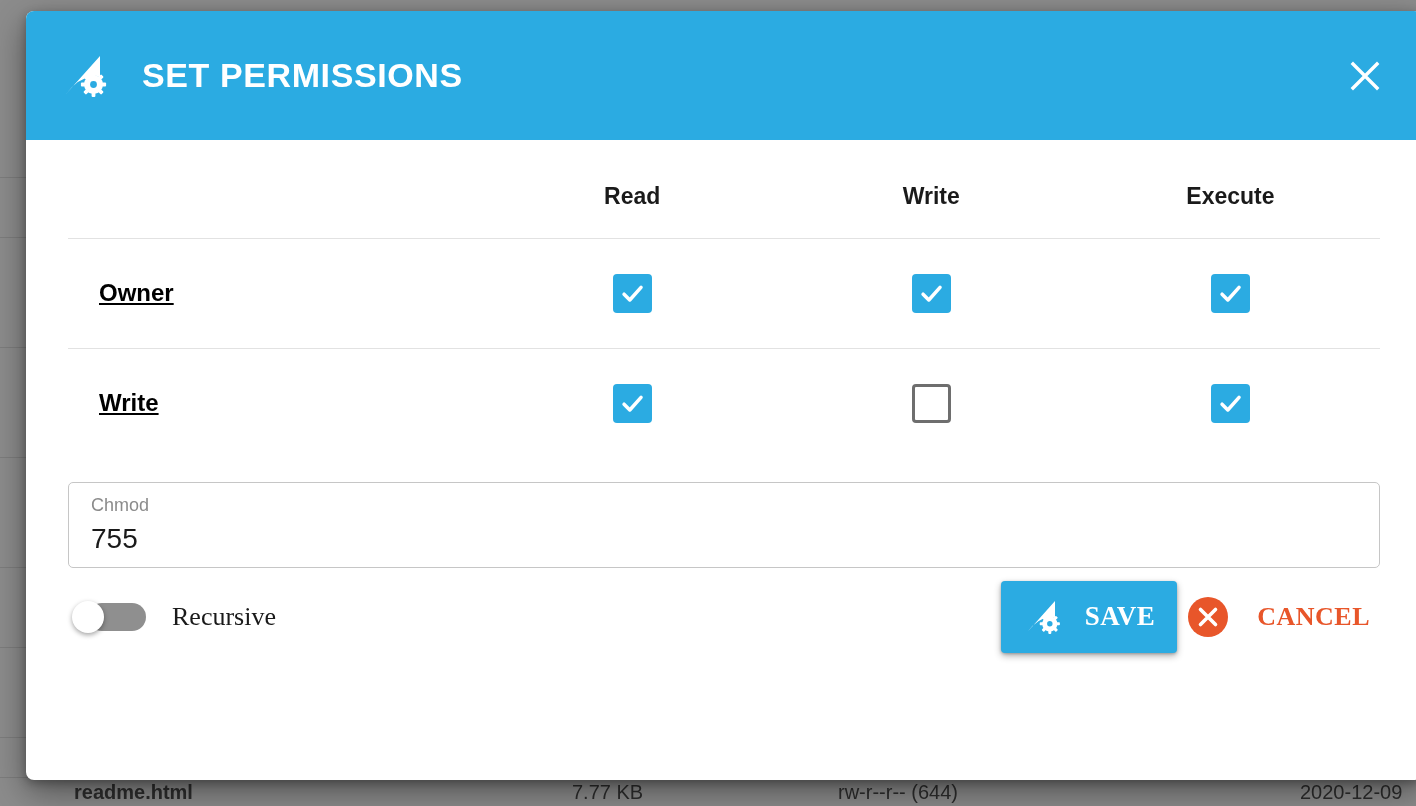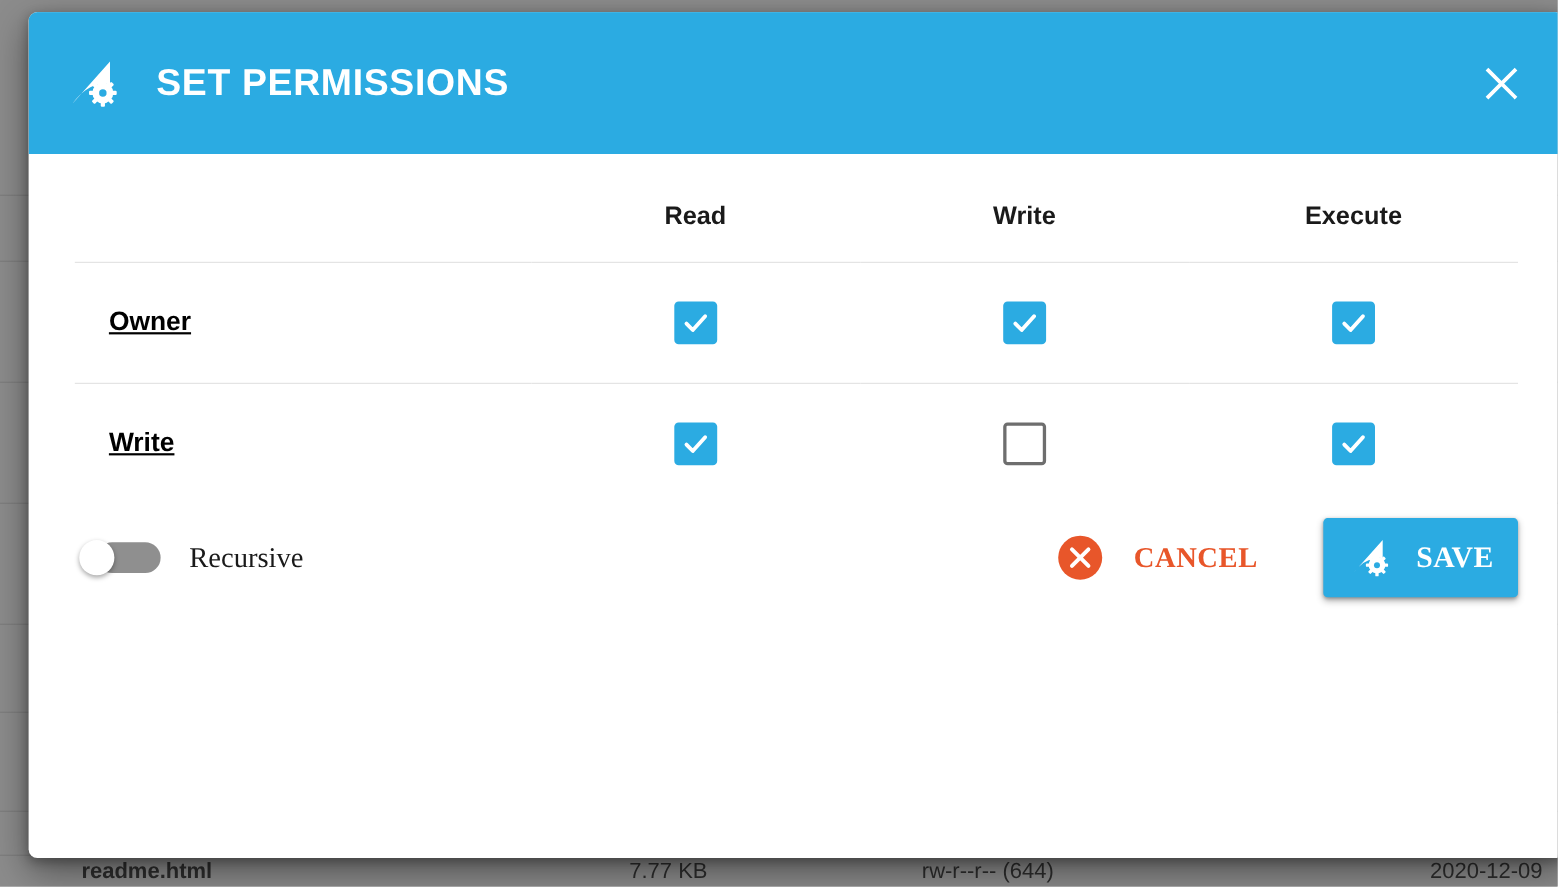--- a/index.html
+++ b/index.html
@@ -417,42 +417,36 @@
                 <path d="M4.5 12.6 L9.6 17.8 L19.6 6.6" stroke="#ffffff" stroke-width="3.1" fill="none" stroke-linecap="round" stroke-linejoin="round"></path>
               </svg>
             </span>
           </td>
         </tr>
 
 
       </tbody>
     </table>
 
+    <div id="chmod-field">
+      <span id="chmod-label">Chmod</span>
+      <span id="chmod-value" placeholder="Chmod">755</span>
+    </div>
 
     <div id="dialog-footer">
 
       <div id="recursive-group">
         <span id="recursive-toggle">
           <span class="track"></span>
           <span class="knob"></span>
         </span>
         <span id="recursive-label">Recursive</span>
       </div>
 
       <span class="footer-spacer"></span>
-
-      <button id="cancel-button">
-        <span class="cancel-icon">
-          <svg viewBox="0 0 42 42" width="42" height="42" aria-hidden="true">
-            <circle cx="21" cy="21" r="20" fill="#e8562a"></circle>
-            <path d="M13.5 13.5 L28.5 28.5 M28.5 13.5 L13.5 28.5" stroke="#ffffff" stroke-width="3.6" stroke-linecap="round"></path>
-          </svg>
-        </span>
-        <span class="cancel-label" style="color: rgb(232, 86, 42);">CANCEL</span>
-      </button>
 
       <button id="save-button" style="background: rgb(43, 171, 226);">
         <span class="save-logo">
           <svg viewBox="0 0 50 50" width="40" height="40" aria-hidden="true">
             <path d="M6 43 L40 5 L40 30 Q40 24 33 25 Q18 27 6 43 Z" fill="#ffffff"></path>
             <g transform="translate(33.5,33.5)">
               <circle cx="0" cy="0" r="9.5" fill="#ffffff"></circle>
               <g fill="#ffffff">
                 <rect x="-1.9" y="-12.6" width="3.8" height="5" rx="1"></rect>
                 <rect x="-1.9" y="7.6" width="3.8" height="5" rx="1"></rect>
@@ -463,15 +457,25 @@
                 <rect x="-12.6" y="-1.9" width="5" height="3.8" rx="1" transform="rotate(45)"></rect>
                 <rect x="7.6" y="-1.9" width="5" height="3.8" rx="1" transform="rotate(45)"></rect>
               </g>
               <circle cx="0" cy="0" r="3.4" fill="#2babe2"></circle>
             </g>
           </svg>
         </span>
         <span class="save-label">SAVE</span>
       </button>
 
+      <button id="cancel-button">
+        <span class="cancel-icon">
+          <svg viewBox="0 0 42 42" width="42" height="42" aria-hidden="true">
+            <circle cx="21" cy="21" r="20" fill="#e8562a"></circle>
+            <path d="M13.5 13.5 L28.5 28.5 M28.5 13.5 L13.5 28.5" stroke="#ffffff" stroke-width="3.6" stroke-linecap="round"></path>
+          </svg>
+        </span>
+        <span class="cancel-label" style="color: rgb(232, 86, 42);">CANCEL</span>
+      </button>
+
     </div>
   </div>
 </div>
 
 </body></html>

